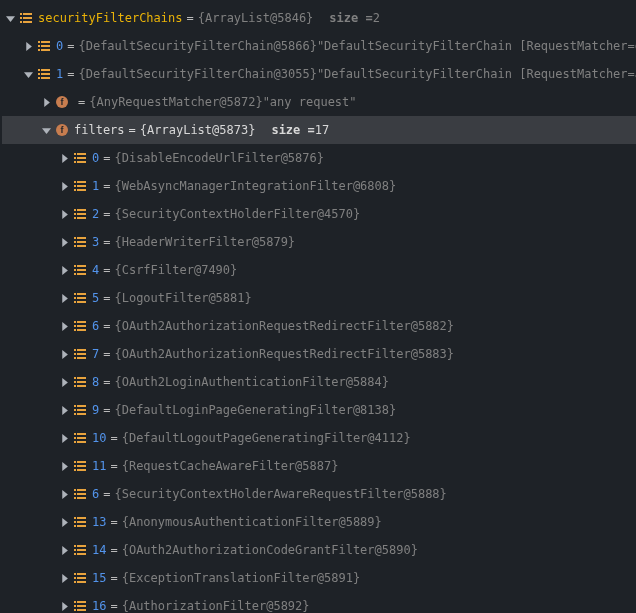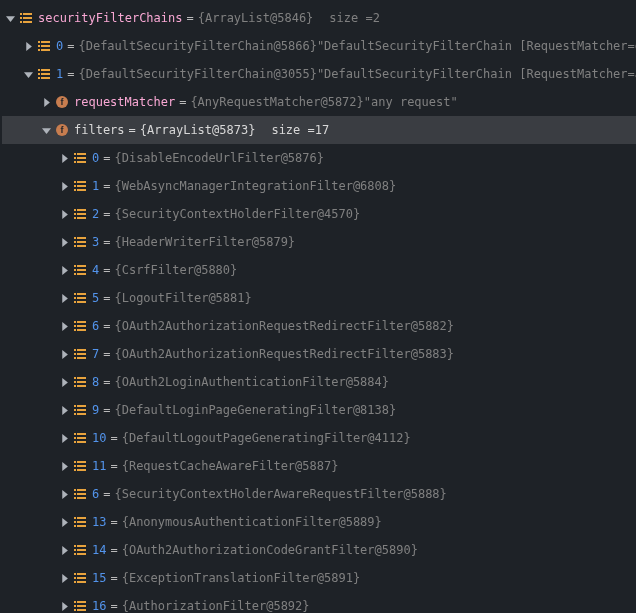--- a/index.html
+++ b/index.html
@@ -5,26 +5,26 @@
   html,body{margin:0;padding:0;background:#1e2227;color:#bababa;font:12px/1.4 Menlo,Consolas,'DejaVu Sans Mono',monospace;}
   .tree{padding:4px 0 4px 2px;width:636px;}
   .row{display:flex;align-items:center;height:28px;white-space:nowrap;overflow:hidden;}
   .row.selected{background:#3a3d42;}
   .row.selected *{color:#d8d8d8 !important;}
   .indent{flex:0 0 auto;}
   .arrow{width:16px;flex:0 0 16px;display:flex;align-items:center;justify-content:center;color:#a0a4ab;cursor:pointer;}
   .arrow svg{width:9px;height:9px;display:block;}
   .icon{width:16px;flex:0 0 16px;display:flex;align-items:center;justify-content:center;margin-right:4px;}
   .icon svg{display:block;}
-  .name{color:#f9a8d4;}
+  .name{color:#eab308;}
   .idx{color:#5394ec;}
   .eq{color:#bababa;margin:0 4px;}
   .val{color:#808080;text-align:right;}
   .txt{flex:0 1 auto;}
-  .sz-label{color:#808080;margin-left:16px;}
+  .sz-label{color:#808080;margin-left:16px;font-weight:bold;}
   .sz-val{color:#808080;}
 </style>
 </head>
 <body>
 
 <div class="tree" id="tree">
     <div class="row">
       <span class="indent" style="width: 0px;"></span>
       <span class="arrow">
         <svg viewBox="0 0 8 8">
@@ -100,21 +100,20 @@
         <svg viewBox="0 0 8 8">
           <path d="M2 0 L7 4 L2 8 Z" fill="#aeb3ba"></path>
         </svg>
       </span>
       <span class="icon">
         <svg width="14" height="14" viewBox="0 0 14 14">
           <circle cx="7" cy="7" r="6" fill="#c77d4f"></circle>
           <text x="7" y="10" text-anchor="middle" font-size="9" font-family="sans-serif" fill="#1e2227" font-weight="bold">f</text>
         </svg>
       </span>
-      <span class="name txt">requestMatcher</span>
       <span class="eq"> = </span>
       <span class="val txt">{AnyRequestMatcher@5872}</span>
       <span class="val"> </span>
       <span class="val txt">"any request"</span>
     </div>
     <div class="row selected">
       <span class="indent" style="width: 36px;"></span>
       <span class="arrow">
         <svg viewBox="0 0 8 8">
           <path d="M0 2 L8 2 L4 7 Z" fill="#aeb3ba"></path>
@@ -229,21 +228,21 @@
           <rect x="1" y="2" width="2" height="2" fill="#e8a33d"></rect>
           <rect x="4" y="2" width="9" height="2" fill="#e8a33d"></rect>
           <rect x="1" y="6" width="2" height="2" fill="#e8a33d"></rect>
           <rect x="4" y="6" width="9" height="2" fill="#e8a33d"></rect>
           <rect x="1" y="10" width="2" height="2" fill="#e8a33d"></rect>
           <rect x="4" y="10" width="9" height="2" fill="#e8a33d"></rect>
         </svg>
       </span>
       <span class="idx txt">4</span>
       <span class="eq"> = </span>
-      <span class="val txt">{CsrfFilter@5880}</span>
+      <span class="val txt">{CsrfFilter@7490}</span>
     </div>
     <div class="row">
       <span class="indent" style="width: 54px;"></span>
       <span class="arrow">
         <svg viewBox="0 0 8 8">
           <path d="M2 0 L7 4 L2 8 Z" fill="#aeb3ba"></path>
         </svg>
       </span>
       <span class="icon">
         <svg width="14" height="14" viewBox="0 0 14 14">

